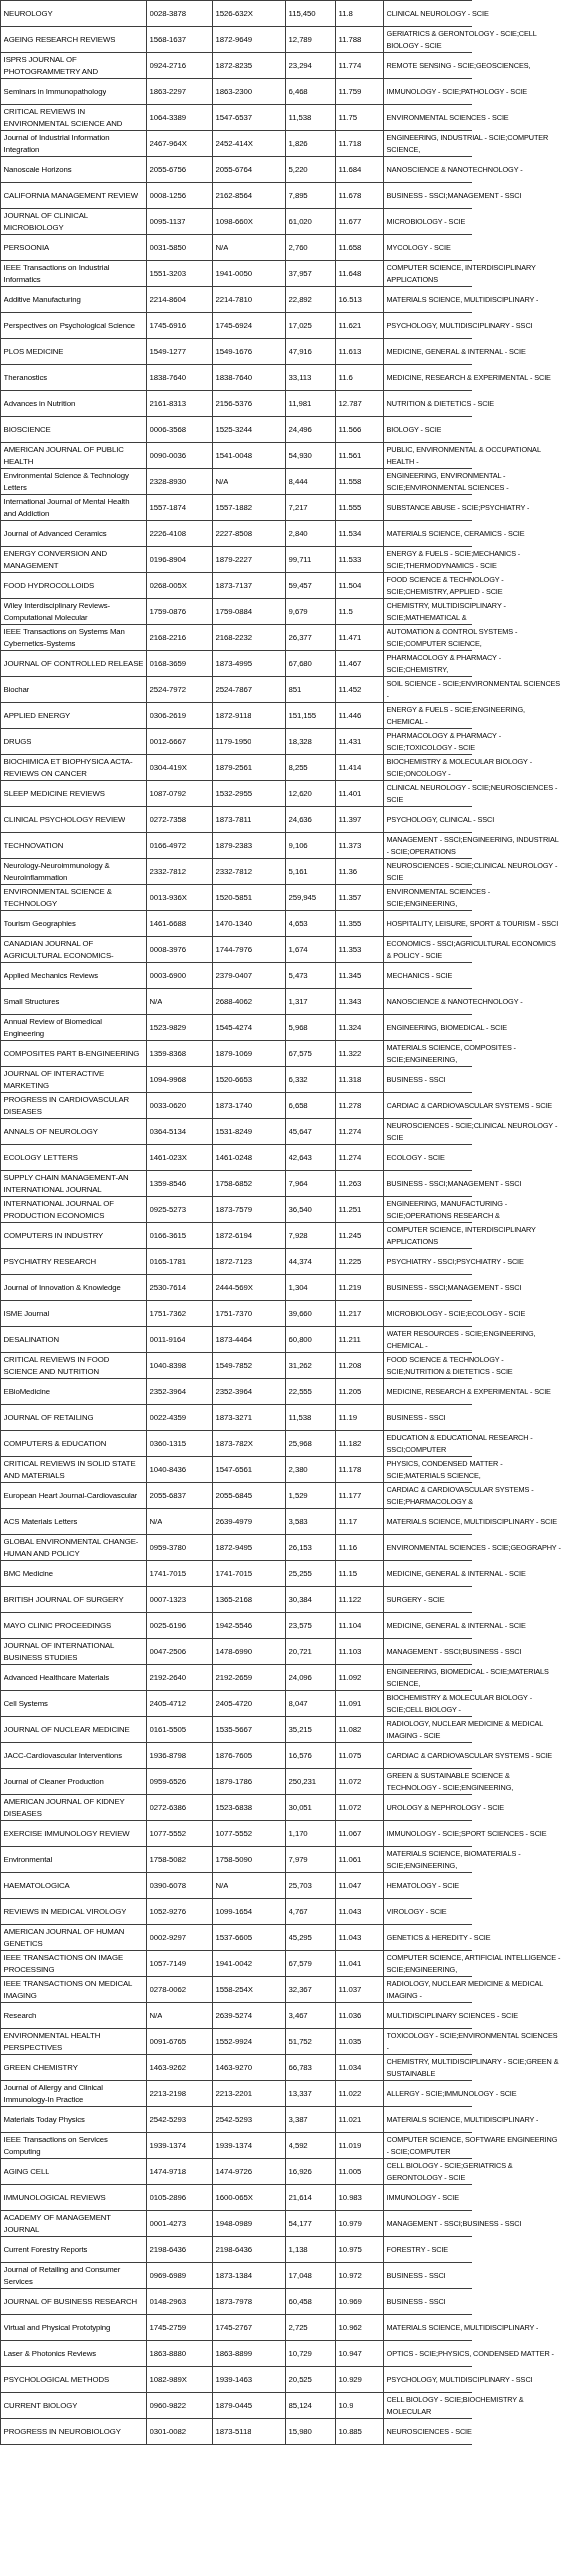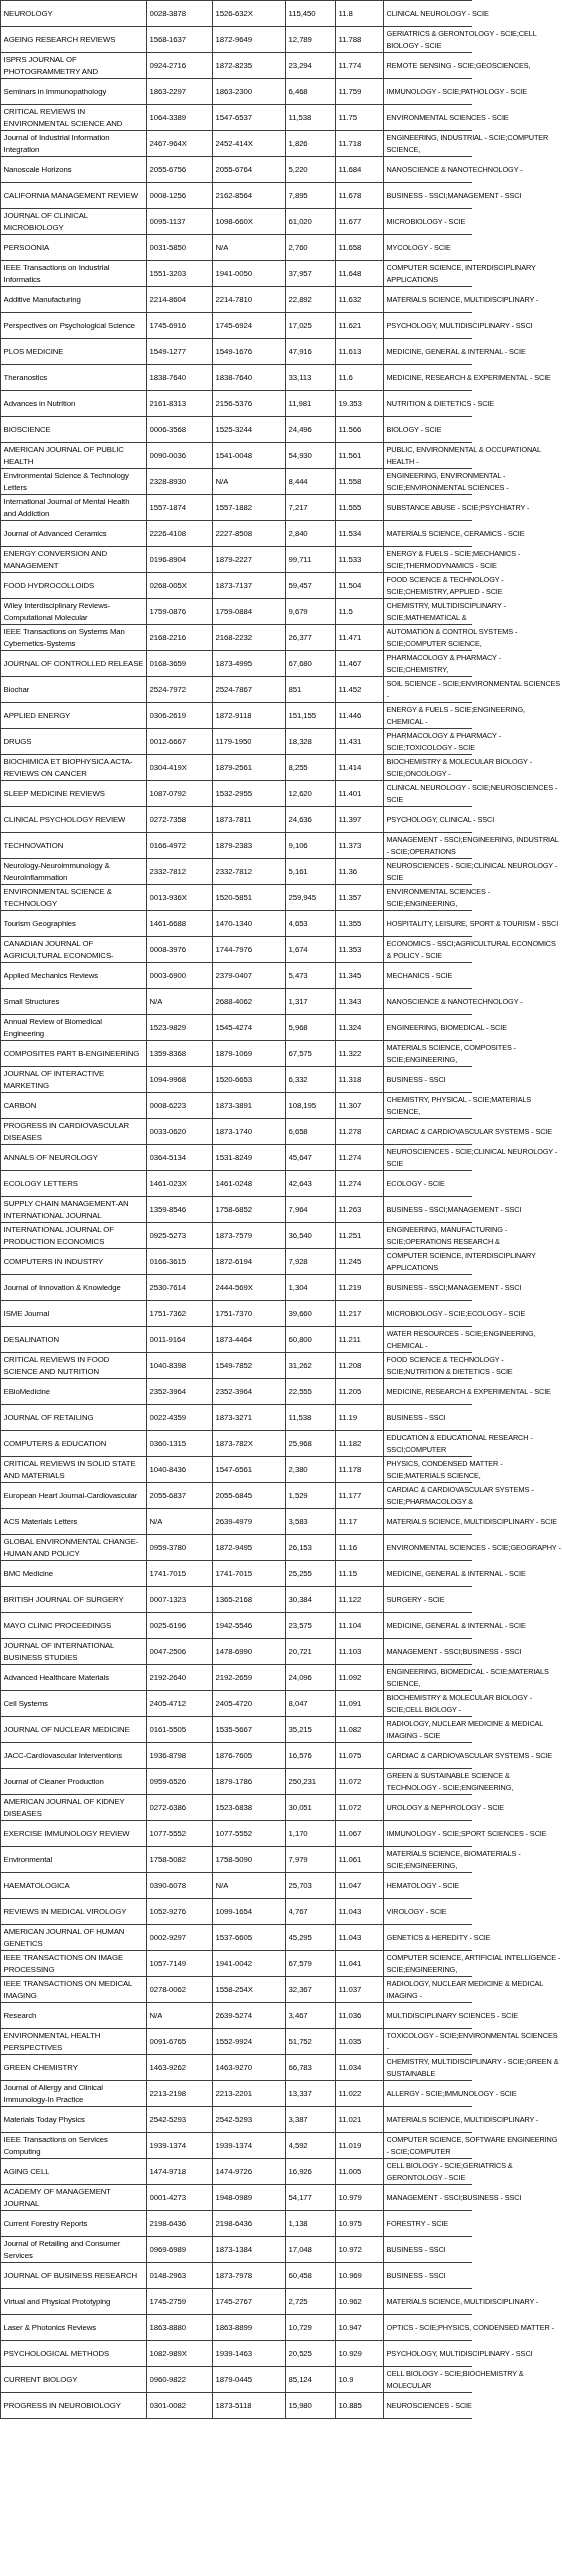--- a/index.html
+++ b/index.html
@@ -275,21 +275,21 @@
       <div class="cell ">
         <span class="txt">2214-8604</span>
       </div>
       <div class="cell ">
         <span class="txt">2214-7810</span>
       </div>
       <div class="cell ">
         <span class="txt">22,892</span>
       </div>
       <div class="cell ">
-        <span class="txt">11.632</span>
+        <span class="txt">16.513</span>
       </div>
       <div class="cell cat">
         <span class="txt">MATERIALS SCIENCE, MULTIDISCIPLINARY -</span>
       </div>
     </div>
     <div class="row">
       <div class="cell ">
         <span class="txt">Perspectives on Psychological Science</span>
       </div>
       <div class="cell ">
@@ -355,21 +355,21 @@
       <div class="cell ">
         <span class="txt">2161-8313</span>
       </div>
       <div class="cell ">
         <span class="txt">2156-5376</span>
       </div>
       <div class="cell ">
         <span class="txt">11,981</span>
       </div>
       <div class="cell ">
-        <span class="txt">19.353</span>
+        <span class="txt">12.787</span>
       </div>
       <div class="cell cat">
         <span class="txt">NUTRITION &amp; DIETETICS - SCIE</span>
       </div>
     </div>
     <div class="row">
       <div class="cell ">
         <span class="txt">BIOSCIENCE</span>
       </div>
       <div class="cell ">
@@ -883,40 +883,20 @@
       </div>
       <div class="cell ">
         <span class="txt">11.318</span>
       </div>
       <div class="cell cat">
         <span class="txt">BUSINESS - SSCI</span>
       </div>
     </div>
     <div class="row">
       <div class="cell ">
-        <span class="txt">CARBON</span>
-      </div>
-      <div class="cell ">
-        <span class="txt">0008-6223</span>
-      </div>
-      <div class="cell ">
-        <span class="txt">1873-3891</span>
-      </div>
-      <div class="cell ">
-        <span class="txt">108,195</span>
-      </div>
-      <div class="cell ">
-        <span class="txt">11.307</span>
-      </div>
-      <div class="cell cat">
-        <span class="txt">CHEMISTRY, PHYSICAL - SCIE;MATERIALS SCIENCE,</span>
-      </div>
-    </div>
-    <div class="row">
-      <div class="cell ">
         <span class="txt">PROGRESS IN CARDIOVASCULAR DISEASES</span>
       </div>
       <div class="cell ">
         <span class="txt">0033-0620</span>
       </div>
       <div class="cell ">
         <span class="txt">1873-1740</span>
       </div>
       <div class="cell ">
         <span class="txt">6,658</span>
@@ -1023,20 +1003,40 @@
       </div>
       <div class="cell ">
         <span class="txt">11.245</span>
       </div>
       <div class="cell cat">
         <span class="txt">COMPUTER SCIENCE, INTERDISCIPLINARY APPLICATIONS</span>
       </div>
     </div>
     <div class="row">
       <div class="cell ">
+        <span class="txt">PSYCHIATRY RESEARCH</span>
+      </div>
+      <div class="cell ">
+        <span class="txt">0165-1781</span>
+      </div>
+      <div class="cell ">
+        <span class="txt">1872-7123</span>
+      </div>
+      <div class="cell ">
+        <span class="txt">44,374</span>
+      </div>
+      <div class="cell ">
+        <span class="txt">11.225</span>
+      </div>
+      <div class="cell cat">
+        <span class="txt">PSYCHIATRY - SSCI;PSYCHIATRY - SCIE</span>
+      </div>
+    </div>
+    <div class="row">
+      <div class="cell ">
         <span class="txt">Journal of Innovation &amp; Knowledge</span>
       </div>
       <div class="cell ">
         <span class="txt">2530-7614</span>
       </div>
       <div class="cell ">
         <span class="txt">2444-569X</span>
       </div>
       <div class="cell ">
         <span class="txt">1,304</span>
@@ -1719,20 +1719,40 @@
         <span class="txt">1474-9726</span>
       </div>
       <div class="cell ">
         <span class="txt">16,926</span>
       </div>
       <div class="cell ">
         <span class="txt">11.005</span>
       </div>
       <div class="cell cat">
         <span class="txt">CELL BIOLOGY - SCIE;GERIATRICS &amp; GERONTOLOGY - SCIE</span>
+      </div>
+    </div>
+    <div class="row">
+      <div class="cell ">
+        <span class="txt">IMMUNOLOGICAL REVIEWS</span>
+      </div>
+      <div class="cell ">
+        <span class="txt">0105-2896</span>
+      </div>
+      <div class="cell ">
+        <span class="txt">1600-065X</span>
+      </div>
+      <div class="cell ">
+        <span class="txt">21,614</span>
+      </div>
+      <div class="cell ">
+        <span class="txt">10.983</span>
+      </div>
+      <div class="cell cat">
+        <span class="txt">IMMUNOLOGY - SCIE</span>
       </div>
     </div>
     <div class="row">
       <div class="cell ">
         <span class="txt">ACADEMY OF MANAGEMENT JOURNAL</span>
       </div>
       <div class="cell ">
         <span class="txt">0001-4273</span>
       </div>
       <div class="cell ">

